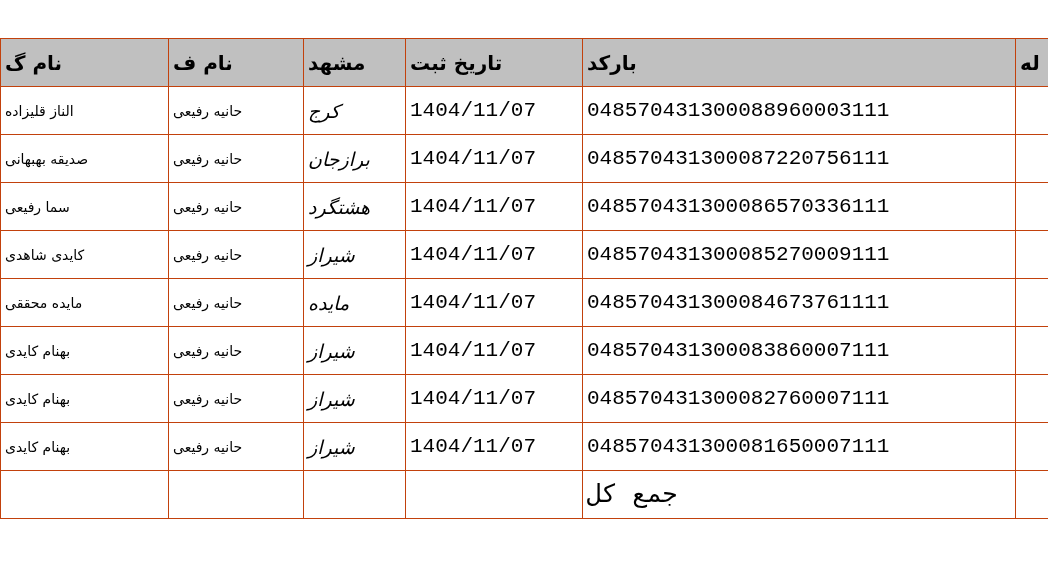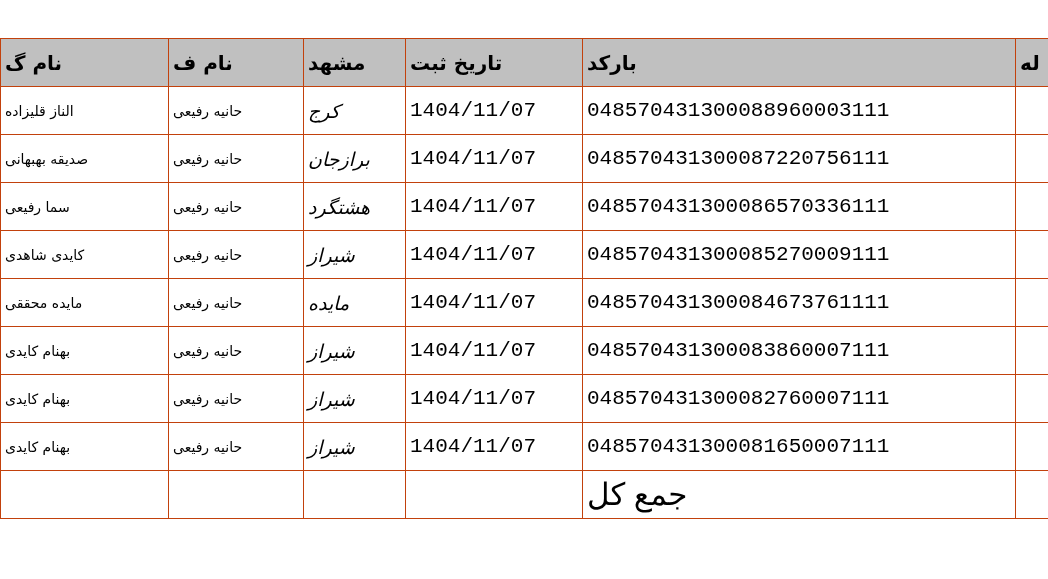--- a/index.html
+++ b/index.html
@@ -44,23 +44,23 @@
   td.cell-num {
     direction: ltr;
     font-size: 21px;
     font-family: Liberation Mono, monospace;
   }
   th.serial-head {
     text-align: left;
     padding-left: 12px;
   }
   td.total-label {
-    font-size: 31px;
+    font-size: 25px;
     font-weight: normal;
-    font-family: Liberation Sans, sans-serif;
+    font-family: Liberation Mono, monospace;
   }
   
   col.c-serial  { width: 120px; }
   col.c-barcode { width: 433px; }
   col.c-date    { width: 177px; }
   col.c-dest    { width: 102px; }
   col.c-namef   { width: 135px; }
   col.c-nameg   { width: 168px; }
 </style>
 </head>

